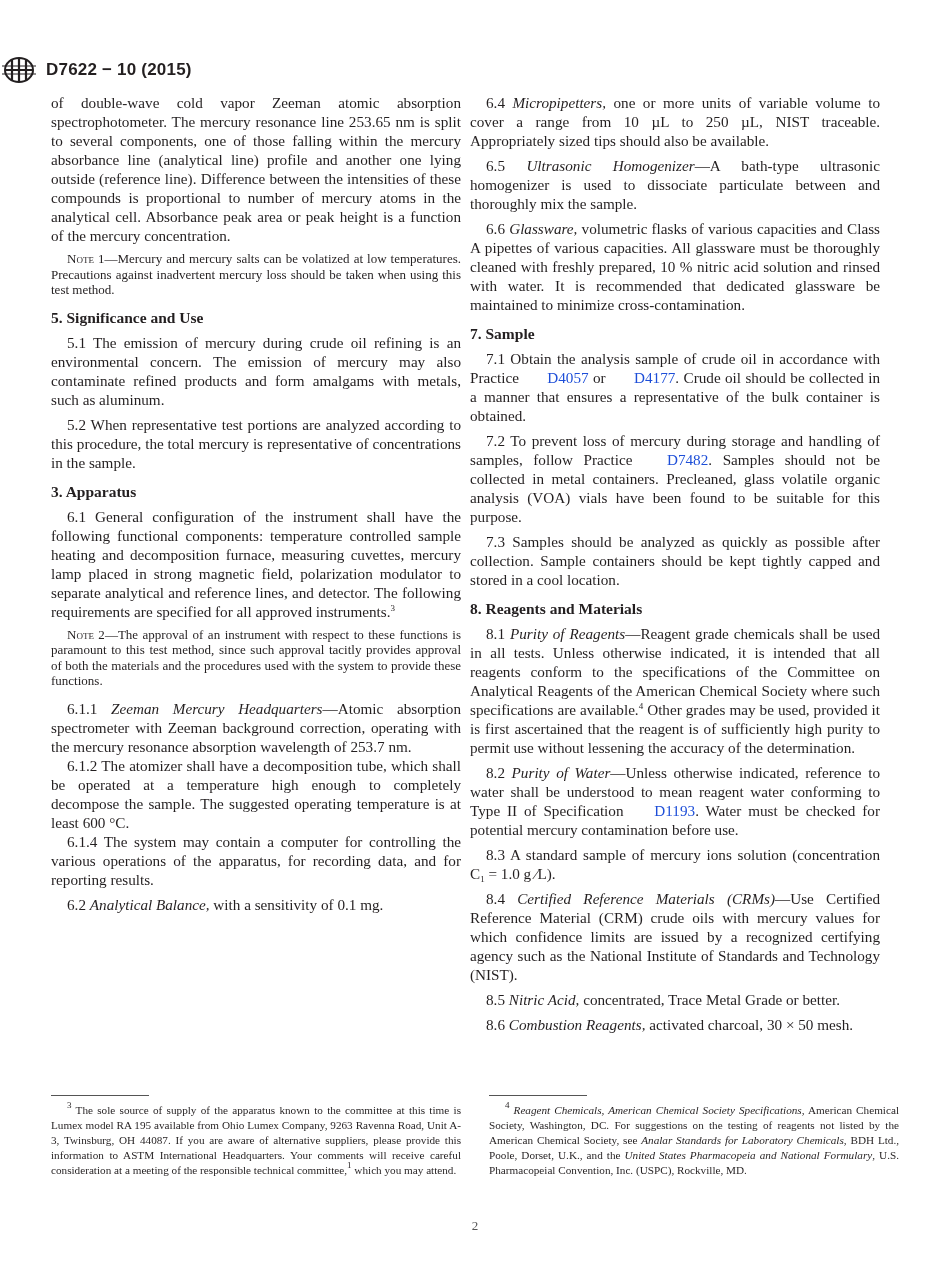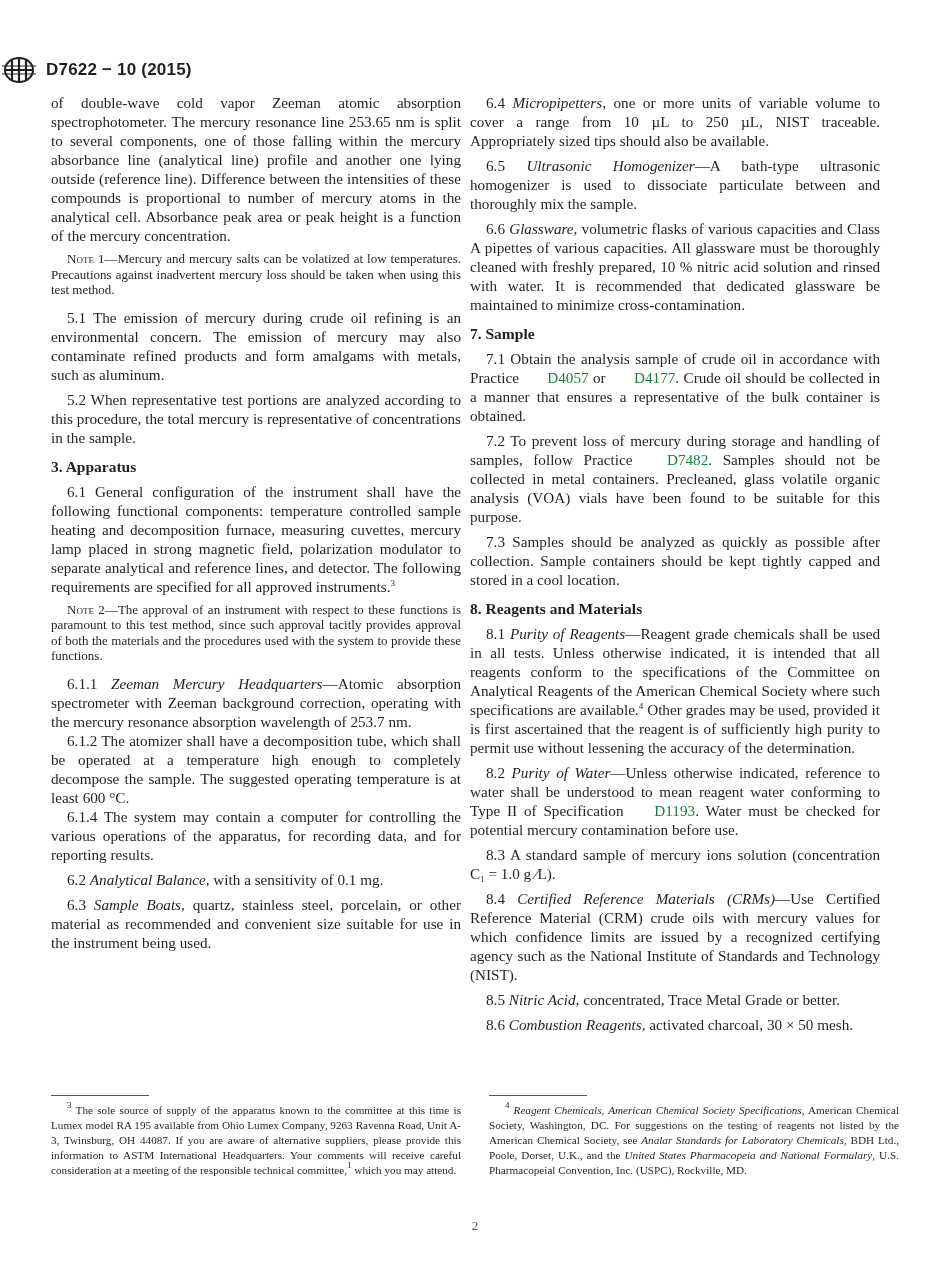--- a/index.html
+++ b/index.html
@@ -26,21 +26,21 @@
   p.noindent { text-indent: 0; }
   p.tight { margin-bottom: 0; }
   .note {
     font-size: 13px; line-height: 15.5px; text-indent: 16px; margin: 4px 0 10px 0;
   }
   .sc { font-variant: small-caps; }
   h2 {
     font-size: 15.5px; font-weight: bold; margin: 10px 0 6px 0; line-height: 19px;
   }
   .it { font-style: italic; }
-  .ref { color: #15803d; cursor: pointer; margin-left: 24px; }
+  .ref { color: #1d4ed8; cursor: pointer; margin-left: 24px; }
   sup { font-size: 9px; line-height: 0; vertical-align: 6px; }
   sub { font-size: 9px; line-height: 0; vertical-align: -3px; }
   .fn-rule {
     position: absolute; width: 98px; height: 1px; background: #555;
   }
   .fn {
     position: absolute; width: 410px; font-size: 11.2px; line-height: 15px;
     text-align: justify; text-indent: 16px;
   }
   .page-num {
@@ -58,32 +58,32 @@
     <path d="M12 4 L12 24 M19 2 L19 26 M26 4 L26 24" stroke="#231f20" stroke-width="2.2"></path>
     <path d="M2 10 L36 10 M2 18 L36 18" stroke="#231f20" stroke-width="1.2"></path>
   </svg>
   <span class="doc-id">D7622 − 10 (2015)</span>
 </div>
 
 <div class="col col-left">
   <p class="noindent">of double-wave cold vapor Zeeman atomic absorption spectrophotometer. The mercury resonance line 253.65 nm is split to several components, one of those falling within the mercury absorbance line (analytical line) profile and another one lying outside (reference line). Difference between the intensities of these compounds is proportional to number of mercury atoms in the analytical cell. Absorbance peak area or peak height is a function of the mercury concentration.</p>
   <div class="note"><span class="sc">Note 1</span><span>—Mercury and mercury salts can be volatized at low temperatures. Precautions against inadvertent mercury loss should be taken when using this test method.</span></div>
 
+  <h2>5. Significance and Use</h2>
   <p>5.1 The emission of mercury during crude oil refining is an environmental concern. The emission of mercury may also contaminate refined products and form amalgams with metals, such as aluminum.</p>
   <p>5.2 When representative test portions are analyzed according to this procedure, the total mercury is representative of concentrations in the sample.</p>
 
   <h2>3. Apparatus</h2>
   <p><span>6.1 General configuration of the instrument shall have the following functional components: temperature controlled sample heating and decomposition furnace, measuring cuvettes, mercury lamp placed in strong magnetic field, polarization modulator to separate analytical and reference lines, and detector. The following requirements are specified for all approved instruments.</span><sup>3</sup></p>
   <div class="note"><span class="sc">Note 2</span><span>—The approval of an instrument with respect to these functions is paramount to this test method, since such approval tacitly provides approval of both the materials and the procedures used with the system to provide these functions.</span></div>
 
   <p class="tight"><span>6.1.1</span> <span class="it">Zeeman Mercury Headquarters</span><span>—Atomic absorption spectrometer with Zeeman background correction, operating with the mercury resonance absorption wavelength of 253.7 nm.</span></p>
   <p class="tight">6.1.2 The atomizer shall have a decomposition tube, which shall be operated at a temperature high enough to completely decompose the sample. The suggested operating temperature is at least 600 °C.</p>
   <p>6.1.4 The system may contain a computer for controlling the various operations of the apparatus, for recording data, and for reporting results.</p>
   <p><span>6.2</span> <span class="it">Analytical Balance,</span><span> with a sensitivity of 0.1 mg.</span></p>
-  <p><span>6.3</span> <span class="it">Sample Boats,</span><span> quartz, stainless steel, porcelain, or other material as recommended and convenient size suitable for use in the instrument being used.</span></p>
 </div>
 
 <div class="fn-rule" style="left:51px; top:1095px;"></div>
 <div class="fn" style="left:51px; top:1103px;"><sup>3</sup><span> The sole source of supply of the apparatus known to the committee at this time is Lumex model RA 195 available from Ohio Lumex Company, 9263 Ravenna Road, Unit A-3, Twinsburg, OH 44087. If you are aware of alternative suppliers, please provide this information to ASTM International Headquarters. Your comments will receive careful consideration at a meeting of the responsible technical committee,</span><sup>1</sup><span> which you may attend.</span></div>
 
 <div class="col col-right">
   <p><span>6.4</span> <span class="it">Micropipetters,</span><span> one or more units of variable volume to cover a range from 10 µL to 250 µL, NIST traceable. Appropriately sized tips should also be available.</span></p>
   <p><span>6.5</span> <span class="it">Ultrasonic Homogenizer</span><span>—A bath-type ultrasonic homogenizer is used to dissociate particulate between and thoroughly mix the sample.</span></p>
   <p><span>6.6</span> <span class="it">Glassware,</span><span> volumetric flasks of various capacities and Class A pipettes of various capacities. All glassware must be thoroughly cleaned with freshly prepared, 10 % nitric acid solution and rinsed with water. It is recommended that dedicated glassware be maintained to minimize cross-contamination.</span></p>
 

